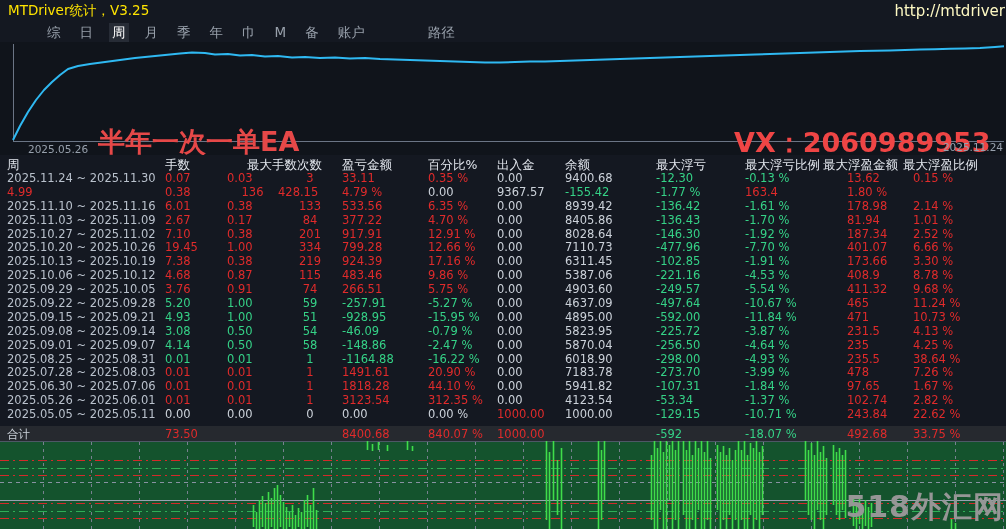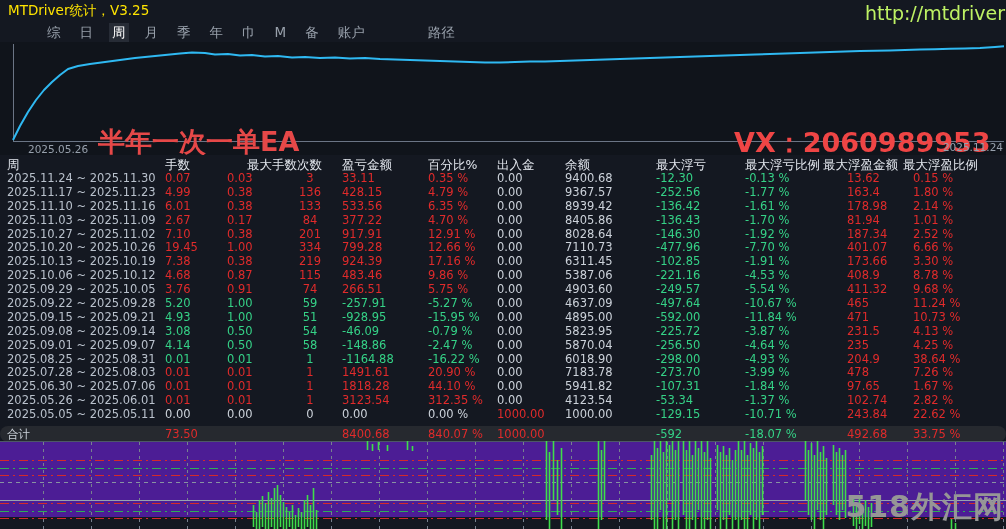--- a/index.html
+++ b/index.html
@@ -2,48 +2,48 @@
 <html><head>
 <meta charset="utf-8">
 <style>
   html,body{margin:0;padding:0;background:#000;}
   #app{position:relative;width:1006px;height:529px;overflow:hidden;
        background:#141821;font-family:"DejaVu Sans","Liberation Sans",sans-serif;
        -webkit-font-smoothing:none;}
   
   .titlebar{position:absolute;left:0;top:0;width:1006px;height:20px;}
   .title{position:absolute;left:8px;top:2px;color:#ffe400;font-size:13.5px;white-space:nowrap;}
-  .url{position:absolute;right:1px;top:2px;color:#bef264;font-size:19px;white-space:nowrap;}
+  .url{position:absolute;right:1px;top:2px;color:#fef9c3;font-size:15px;white-space:nowrap;}
   
   .menubar{position:absolute;left:44px;top:22px;height:20px;display:flex;align-items:center;gap:13px;}
   .mi{color:#98a0ab;font-size:13.5px;line-height:17px;padding:1px 3px;cursor:default;white-space:nowrap;}
   .mi.sel{background:#272c36;color:#ffffff;}
   .mi.path{margin-left:44px;}
   
   .equity{position:absolute;left:0;top:42px;width:1006px;height:113px;background:#10141b;}
   .equity svg{position:absolute;left:0;top:0;}
   .ann1{position:absolute;left:98px;top:82px;font-size:27px;font-weight:bold;color:#e64848;white-space:nowrap;}
   .ann2{position:absolute;left:734px;top:83px;font-size:27px;font-weight:bold;color:#ef4545;white-space:nowrap;}
   .d1{position:absolute;left:28px;top:101px;font-size:10.5px;color:#97a0ac;}
   .d2{position:absolute;right:3px;top:99px;font-size:10.5px;color:#97a0ac;}
   
   .stats{position:absolute;left:0;top:155px;width:1006px;height:286px;background:#141821;}
   .trow{display:grid;grid-template-columns:158px 62px 51px 64px 86px 69px 68px 91px 89px 102px 66px 93px;
         padding-left:7px;height:13.9px;line-height:13.9px;font-size:11.5px;white-space:nowrap;}
   .trow.hdr{height:15px;line-height:15px;font-size:12.5px;color:#e3e7ee;margin-top:2px;}
-  .trow.total{height:16px;line-height:16px;background:#26292f;margin-top:4px;border-radius:8px;}
+  .trow.total{height:16px;line-height:16px;background:#26292f;margin-top:4px;}
   .cell{overflow:visible;white-space:nowrap;}
   .ctr{text-align:center;}
   .span2{grid-column:3 / span 2;text-align:center;}
   .hshift1{margin-left:-24px;}
   .hshift2{margin-left:-10px;}
   .c-red{color:#e02b2b;} .c-green{color:#35d287;} .c-flat{color:#ccd2da;}
   .c-date{color:#b9c1cc;} .c-bal{color:#ccd2da;}
   
-  .bottom{position:absolute;left:0;top:441px;width:1006px;height:76px;background:#4c1d95;}
+  .bottom{position:absolute;left:0;top:441px;width:1006px;height:88px;background:#14532d;}
   .bottom svg{position:absolute;left:0;top:0;}
   .wm{position:absolute;right:2px;top:46px;font-size:30px;font-weight:bold;color:#969696;
       letter-spacing:1px;white-space:nowrap;}
 </style>
 </head>
 <body>
 
 <div id="app">
 
   <div class="titlebar">
@@ -100,29 +100,28 @@
           <span class="cell c-red">33.11</span>
           <span class="cell c-red">0.35 %</span>
           <span class="cell c-flat">0.00</span>
           <span class="cell c-bal">9400.68</span>
           <span class="cell c-green">-12.30</span>
           <span class="cell c-green">-0.13 %</span>
           <span class="cell c-red">13.62</span>
           <span class="cell c-red">0.15 %</span>
         </div>
         <div class="trow">
-          <span class="cell c-date">2025.11.17 ~ 2025.11.23</span>
           <span class="cell c-red">4.99</span>
           <span class="cell c-red">0.38</span>
           <span class="cell c-red ctr">136</span>
           <span class="cell c-red">428.15</span>
           <span class="cell c-red">4.79 %</span>
           <span class="cell c-flat">0.00</span>
           <span class="cell c-bal">9367.57</span>
-          <span class="cell c-green">-252.56</span>
+          <span class="cell c-green">-155.42</span>
           <span class="cell c-green">-1.77 %</span>
           <span class="cell c-red">163.4</span>
           <span class="cell c-red">1.80 %</span>
         </div>
         <div class="trow">
           <span class="cell c-date">2025.11.10 ~ 2025.11.16</span>
           <span class="cell c-red">6.01</span>
           <span class="cell c-red">0.38</span>
           <span class="cell c-red ctr">133</span>
           <span class="cell c-red">533.56</span>
@@ -278,21 +277,21 @@
           <span class="cell c-date">2025.08.25 ~ 2025.08.31</span>
           <span class="cell c-green">0.01</span>
           <span class="cell c-green">0.01</span>
           <span class="cell c-green ctr">1</span>
           <span class="cell c-green">-1164.88</span>
           <span class="cell c-green">-16.22 %</span>
           <span class="cell c-flat">0.00</span>
           <span class="cell c-bal">6018.90</span>
           <span class="cell c-green">-298.00</span>
           <span class="cell c-green">-4.93 %</span>
-          <span class="cell c-red">204.9</span>
+          <span class="cell c-red">235.5</span>
           <span class="cell c-red">38.64 %</span>
         </div>
         <div class="trow">
           <span class="cell c-date">2025.07.28 ~ 2025.08.03</span>
           <span class="cell c-red">0.01</span>
           <span class="cell c-red">0.01</span>
           <span class="cell c-red ctr">1</span>
           <span class="cell c-red">1491.61</span>
           <span class="cell c-red">20.90 %</span>
           <span class="cell c-flat">0.00</span>

